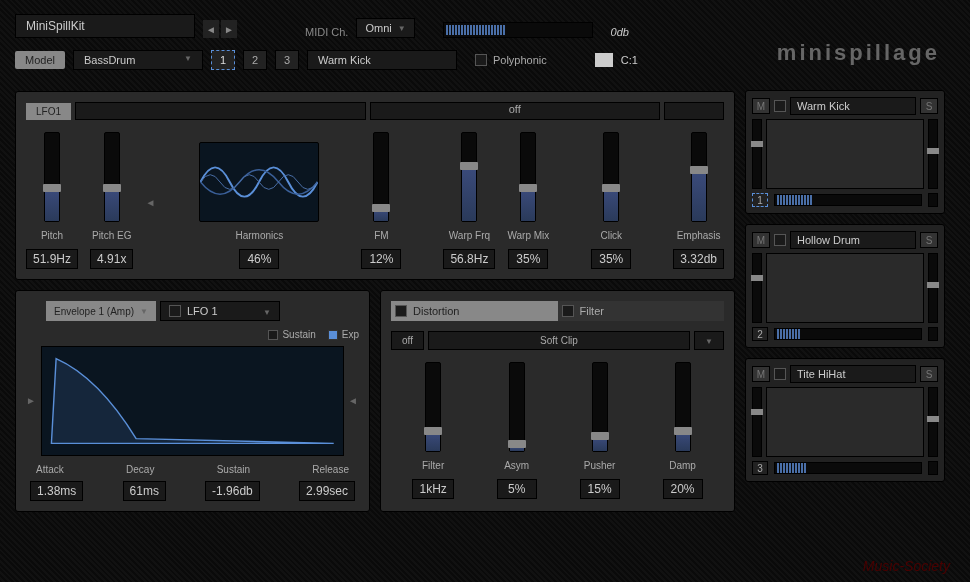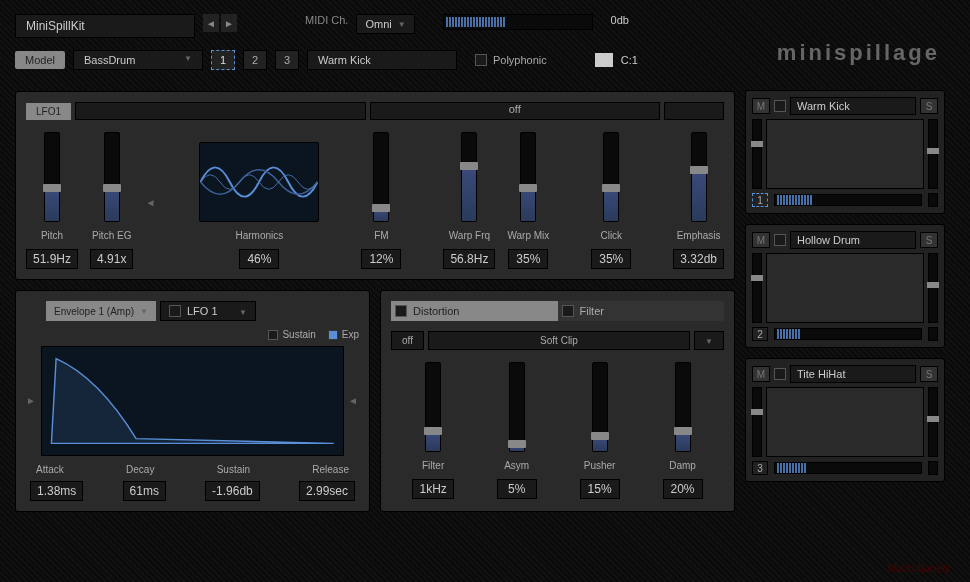--- a/index.html
+++ b/index.html
@@ -1,28 +1,28 @@
 <!DOCTYPE html>
 <html><head>
 <meta charset="utf-8">
 <style>
 * { margin: 0; padding: 0; box-sizing: border-box; font-family: Arial, sans-serif; }
 body { background: repeating-linear-gradient(45deg, #0a0a0a, #0a0a0a 2px, #111 2px, #111 4px); width: 970px; height: 582px; overflow: hidden; color: #aaa; font-size: 11px; }
 .plugin { width: 940px; margin: 10px auto; }
 
-.topbar { display: flex; align-items: flex-start; gap: 8px; padding: 4px 0; }
+.topbar { display: flex; align-items: flex-end; gap: 8px; padding: 4px 0; }
 .preset-name { background: #1a1a1a; border: 1px solid #000; padding: 4px 10px; width: 180px; color: #ccc; font-size: 12px; }
 .arrows { display: flex; gap: 2px; }
 .arrow-btn { width: 16px; height: 18px; background: #222; color: #888; display: flex; align-items: center; justify-content: center; cursor: pointer; font-size: 10px; }
 .midi-label { color: #888; margin-left: 60px; }
 .midi-select { background: #1a1a1a; border: 1px solid #000; padding: 3px 8px; color: #ccc; display: flex; align-items: center; gap: 6px; }
 .level-meter { margin-left: 20px; width: 150px; height: 16px; background: #0a0a0a; border: 1px solid #000; display: flex; align-items: center; padding: 0 2px; }
 .meter-bars { display: flex; gap: 1px; }
 .meter-bar { width: 2px; height: 10px; background: #4a6fa8; }
-.db-label { color: #ccc; margin-left: 10px; }
+.db-label { color: #ccc; margin-left: 10px; font-style: italic; }
 .logo { position: absolute; right: 30px; top: 40px; font-family: Arial; font-size: 22px; letter-spacing: 3px; color: #666; font-weight: bold; }
 
 .main-layout { display: flex; gap: 10px; margin-top: 8px; }
 .left-col { width: 720px; }
 .right-col { width: 200px; }
 
 .model-row { display: flex; align-items: center; gap: 8px; margin-bottom: 21px; }
 .model-label { background: #888; color: #222; padding: 3px 10px; border-radius: 2px; font-size: 11px; }
 .model-select { background: #1a1a1a; border: 1px solid #000; padding: 3px 10px; color: #ccc; width: 130px; display: flex; justify-content: space-between; }
 .pad-btn { width: 24px; height: 20px; background: #222; border: 1px solid #000; color: #aaa; display: flex; align-items: center; justify-content: center; cursor: pointer; }
@@ -51,21 +51,21 @@
 
 .harmonics-box { width: 120px; height: 80px; background: #0a1520; border: 1px solid #000; border-radius: 2px; position: relative; overflow: hidden; }
 .harmonics-box svg { width: 100%; height: 100%; }
 
 .bottom-row { display: flex; gap: 10px; }
 .env-panel { width: 355px; }
 .dist-panel { width: 355px; }
 
 .env-header { display: flex; gap: 4px; margin-bottom: 8px; margin-left: 20px; }
 .env-select { background: #888; color: #222; padding: 3px 8px; display: flex; align-items: center; gap: 6px; font-size: 10px; }
-.env-lfo { background: #1a1a1a; border: 1px solid #000; padding: 3px 8px; color: #ccc; display: flex; align-items: flex-end; gap: 6px; width: 96px; }
+.env-lfo { background: #1a1a1a; border: 1px solid #000; padding: 3px 8px; color: #ccc; display: flex; align-items: flex-end; gap: 6px; width: 120px; }
 
 .env-opts { display: flex; justify-content: flex-end; gap: 12px; margin-bottom: 6px; }
 .env-opts label { display: flex; align-items: center; gap: 4px; font-size: 10px; }
 .check-on { width: 10px; height: 10px; background: #5a8fd8; border: 1px solid #333; }
 .check-off { width: 10px; height: 10px; border: 1px solid #555; background: #1a1a1a; }
 
 .env-graph { width: 100%; height: 110px; background: #0a1520; border: 1px solid #000; position: relative; }
 .env-graph svg { width: 100%; height: 100%; }
 .env-labels { display: flex; justify-content: space-between; margin-top: 8px; padding: 0 10px; }
 .env-values { display: flex; justify-content: space-between; margin-top: 6px; padding: 0 4px; }
@@ -85,21 +85,21 @@
 .pad-name { flex: 1; background: #1a1a1a; border: 1px solid #000; padding: 2px 6px; color: #ccc; font-size: 11px; }
 .pad-body { display: flex; gap: 4px; }
 .pad-display { flex: 1; height: 70px; background: #2a2a2a; border: 1px solid #000; }
 .pad-vslider { width: 10px; height: 70px; background: #0a0a0a; border: 1px solid #000; position: relative; }
 .pad-vslider-thumb { position: absolute; width: 12px; height: 6px; background: #888; left: -2px; }
 .pad-footer { display: flex; align-items: center; gap: 6px; margin-top: 4px; }
 .pad-num { width: 16px; height: 14px; background: #222; border: 1px solid #000; color: #aaa; display: flex; align-items: center; justify-content: center; font-size: 10px; }
 .pad-num.active { border: 1px dashed #5a8fd8; }
 .pad-meter { flex: 1; height: 12px; background: #0a0a0a; border: 1px solid #000; display: flex; align-items: center; padding: 0 2px; }
 .pad-knob { width: 10px; height: 14px; background: #0a0a0a; border: 1px solid #000; position: relative; }
-.watermark { position: absolute; bottom: 8px; right: 20px; color: #4a0000; font-size: 10px; font-style: italic; }
+.watermark { position: absolute; bottom: 8px; right: 20px; color: #4a0000; font-size: 14px; font-style: italic; }
 .dd { font-size: 8px; color: #666; }
 </style>
 </head>
 <body>
 
 <div class="plugin">
   <div class="topbar">
     <div class="preset-name">MiniSpillKit</div>
     <div class="arrows">
       <div class="arrow-btn">◄</div>

